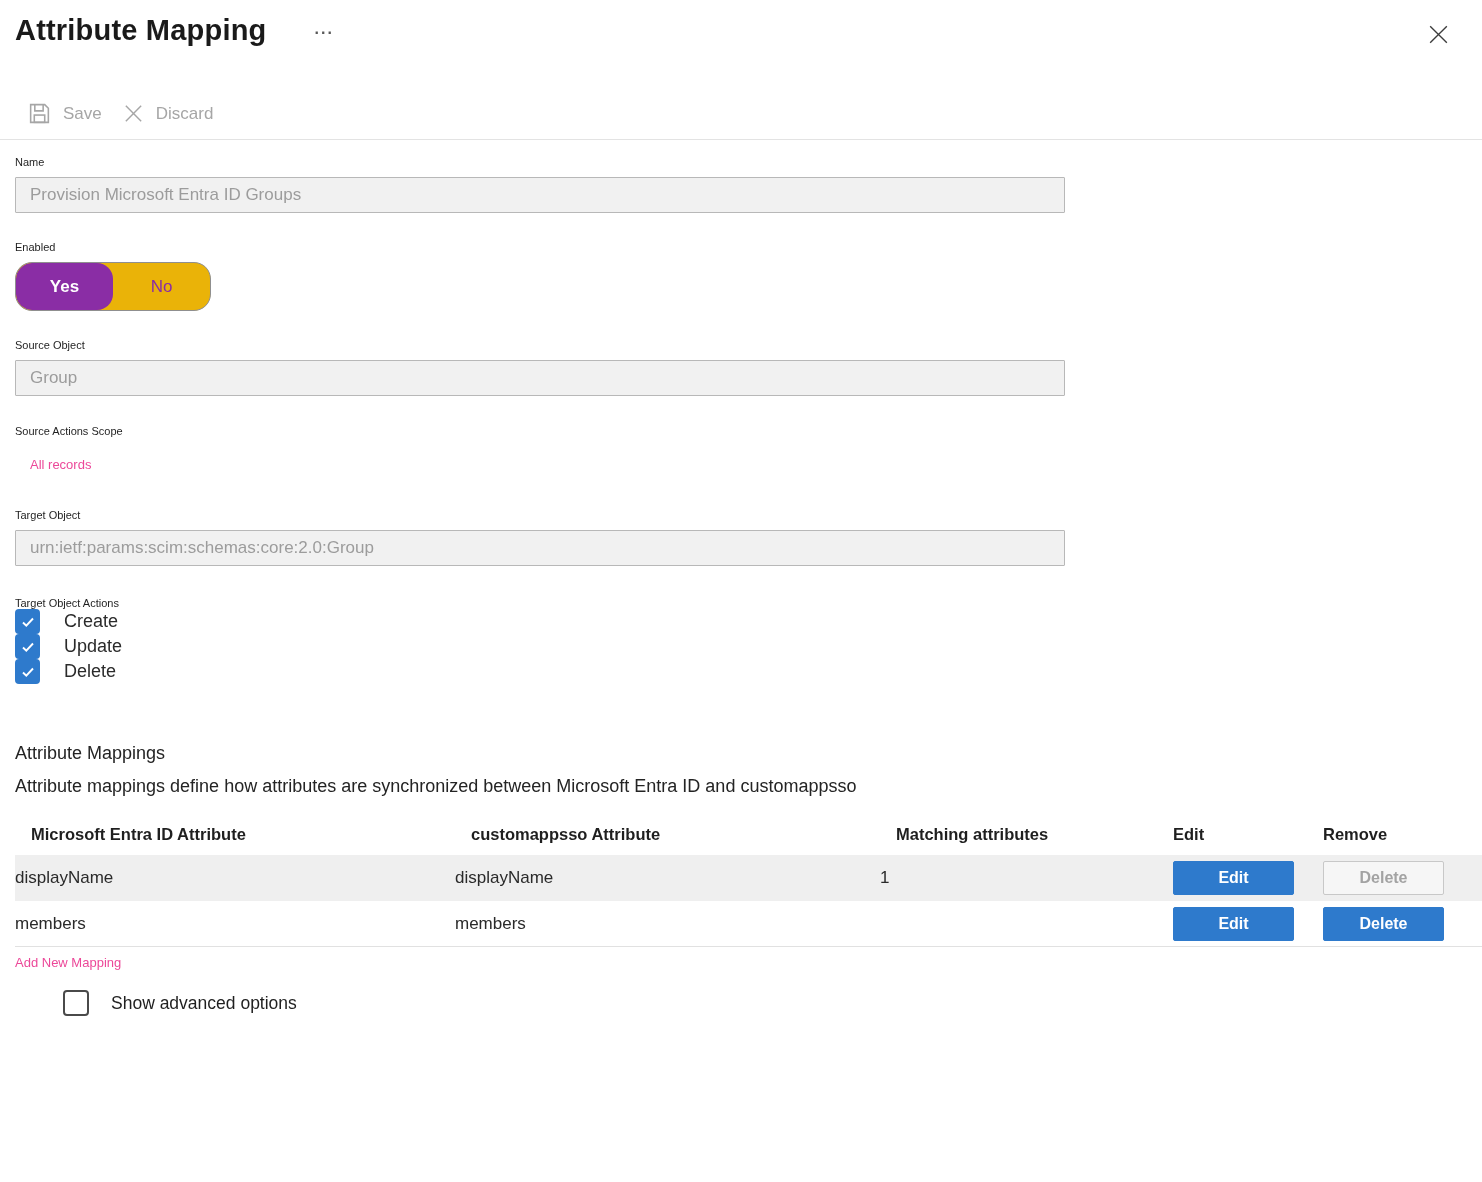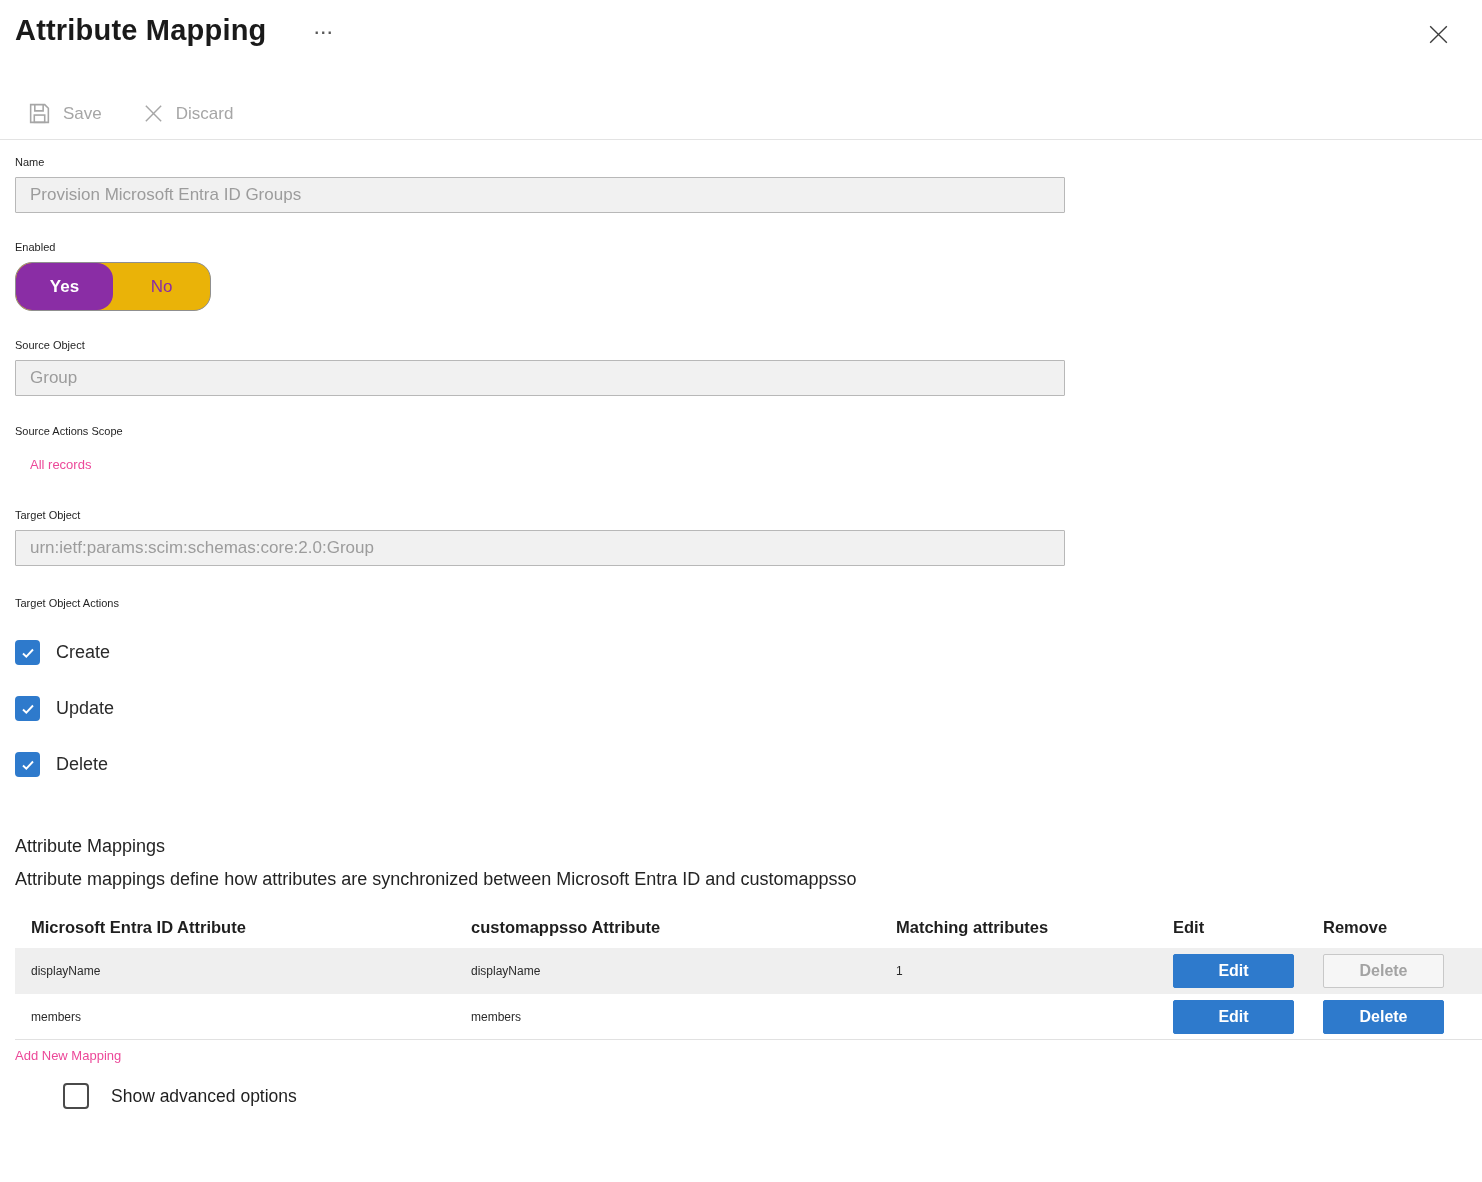--- a/index.html
+++ b/index.html
@@ -20,21 +20,21 @@
   .overflow-dots {
     margin-left: 48px; margin-top: 14px; color: #585858; font-size: 16px;
     letter-spacing: 2px; font-weight: 700; cursor: pointer; line-height: 10px;
   }
   .close-btn {
     position: absolute; right: 12px; top: 8px; background: none; border: none;
     cursor: pointer; padding: 4px;
   }
 
   
-  .toolbar { margin-top: 51px; display: flex; align-items: center; gap: 40px; padding-left: 12px; }
+  .toolbar { margin-top: 51px; display: flex; align-items: center; gap: 20px; padding-left: 12px; }
   .tb-btn { display: flex; align-items: center; gap: 11px; cursor: default; }
   .tb-btn span { font-size: 17px; color: #a6a6a6; }
   .divider { margin-top: 13px; border-bottom: 1px solid #e3e3e3; margin-right: -15px; margin-left: -15px; }
 
   
   .field-label { display: block; font-size: 11px; color: #1f1f1f; }
   .lbl-name { margin-top: 16px; }
   .text-input {
     display: block; margin-top: 9px; width: 1050px; height: 36px;
     background: #f1f1f1; border: 1px solid #b8b8b8; border-radius: 1px;
@@ -53,40 +53,40 @@
   .lbl-source { margin-top: 28px; }
   .lbl-scope { margin-top: 29px; }
   .link {
     display: inline-block; color: #ec4899; font-size: 13px; text-decoration: none; cursor: pointer;
   }
   .scope-link { margin-top: 20px; margin-left: 15px; }
   .lbl-target { margin-top: 36px; }
   .lbl-actions { margin-top: 31px; }
 
   
-  .check-row { display: flex; align-items: center; gap: 16px; margin-top: 31px; cursor: pointer; width: 180px; }
+  .check-row { display: flex; align-items: center; gap: 24px; cursor: pointer; width: 180px; }
   .check-row:first-of-type { margin-top: 29px; }
   .cb {
     width: 25px; height: 25px; border-radius: 4px; display: inline-flex;
     align-items: center; justify-content: center; flex: none;
   }
   .cb-checked { background: #2e7acc; }
   .check-row .cb-label { font-size: 18px; color: #2b2b2b; }
 
   
   .section-title { margin-top: 59px; font-size: 18px; color: #242424; }
   .section-desc { margin-top: 12px; font-size: 18px; color: #242424; }
 
   .grid { display: grid; grid-template-columns: 440px 425px 277px 150px 1fr; margin-right: -15px; }
   .grid-header { margin-top: 16px; height: 42px; align-items: center; }
   .grid-header > div { font-size: 16.5px; font-weight: 700; color: #1f1f1f; padding-left: 16px; }
   .grid-row { height: 46px; align-items: center; }
   .row-striped { background: #efefef; }
   .row-plain { background: #ffffff; border-bottom: 1px solid #e1e1e1; }
-  .cell { font-size: 12px; color: #2a2a2a; padding-left: 16px; }
+  .cell { font-size: 17px; color: #2a2a2a; padding-left: 0; }
   .btn-cell { padding-left: 16px; }
   .btn {
     width: 121px; height: 34px; border-radius: 2px; font-size: 16px; font-weight: 700;
     font-family: "Liberation Sans", "DejaVu Sans", sans-serif; cursor: pointer;
   }
   .btn-primary { background: #2e7acc; border: 1px solid #2e7acc; color: #ffffff; }
   .btn-disabled { background: #f6f6f6; border: 1px solid #c8c8c8; color: #a3a3a3; cursor: default; }
 
   .add-link { margin-top: 8px; }
 

